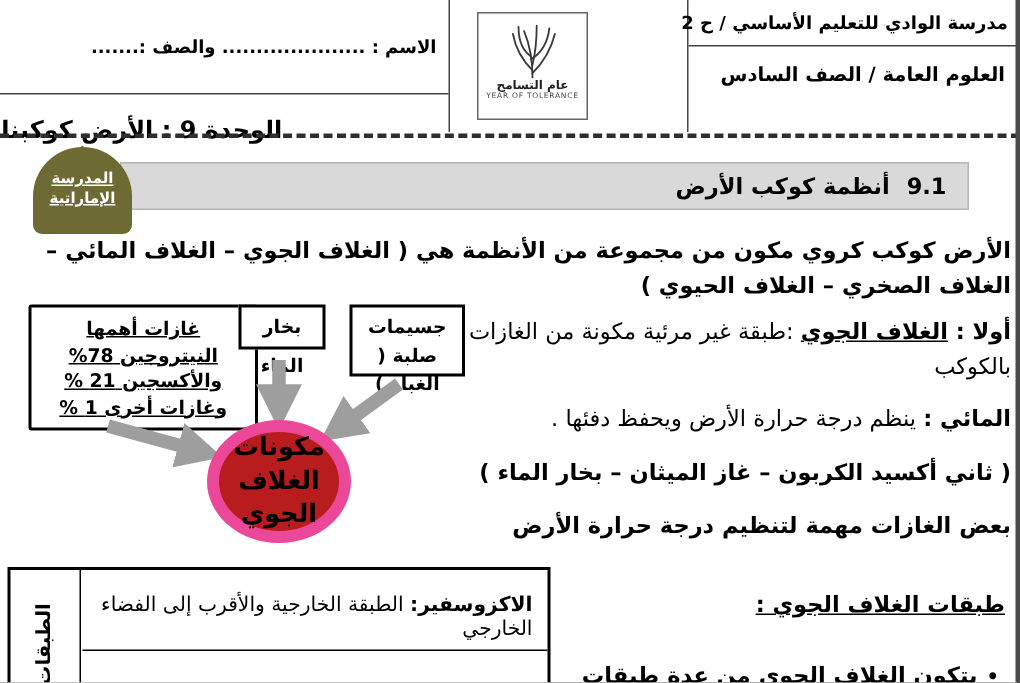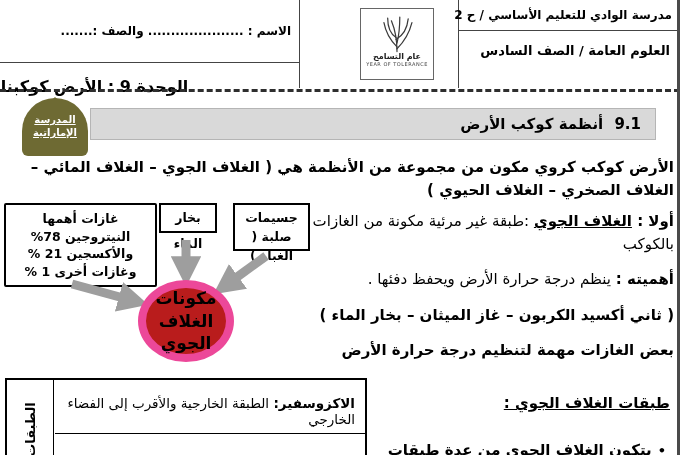--- a/index.html
+++ b/index.html
@@ -8,44 +8,44 @@
     direction:rtl;font-family:"DejaVu Sans","Liberation Sans",sans-serif;color:#000;
     margin:0 auto;
   }
   
   .h-right{position:absolute;top:0;right:0;width:222px;height:88px;border-left:1px solid #444;box-sizing:border-box;}
   .h-right .school{height:30px;line-height:30px;border-bottom:1px solid #444;font-size:12px;font-weight:700;padding:0 8px;text-align:right;white-space:nowrap;}
   .h-right .subject{margin-top:12px;font-weight:700;font-size:13px;text-align:right;padding:0 10px;}
   .h-left{position:absolute;top:0;left:0;width:300px;height:88px;border-right:1px solid #444;box-sizing:border-box;}
   .h-left .name-line{height:30px;line-height:30px;border-bottom:1px solid #444;font-size:12px;font-weight:600;padding:16px 8px;text-align:right;white-space:nowrap;overflow:hidden;}
   .h-left .unit-line{margin-top:14px;font-weight:700;font-size:16px;text-align:center;padding-right:110px;}
-  .logo-box{position:absolute;top:8px;left:318px;width:74px;height:72px;border:1px solid #666;box-sizing:border-box;text-align:center;background:#fff;margin-left:42px;}
+  .logo-box{position:absolute;top:8px;left:318px;width:74px;height:72px;border:1px solid #666;box-sizing:border-box;text-align:center;background:#fff;}
   .logo-box svg{display:block;margin:2px auto 0;}
   .logo-ar{font-size:8px;font-weight:700;line-height:1;color:#222;}
   .logo-en{font-size:5px;letter-spacing:.5px;color:#444;line-height:1.4;}
   .dash{position:absolute;top:89px;left:0;width:680px;border-top:3px dashed #2e2e2e;}
   .edge-right{position:absolute;top:0;right:0;width:3px;height:455px;background:#4a4a4a;}
   
-  .bar{position:absolute;top:108px;left:90px;width:566px;height:32px;background:#d9d9d9;border:1px solid #b5b5b5;box-sizing:border-box;line-height:30px;font-weight:700;font-size:15px;padding-left:10px;padding-right:14px;text-align:right;}
+  .bar{position:absolute;top:108px;left:80px;width:566px;height:32px;background:#d9d9d9;border:1px solid #b5b5b5;box-sizing:border-box;line-height:30px;font-weight:700;font-size:15px;padding-left:10px;padding-right:14px;text-align:right;}
   .bar .num{margin-left:6px;}
   .badge{position:absolute;top:98px;left:22px;width:66px;height:58px;background:#6e6a33;border-radius:33px 33px 6px 6px;color:#fff;text-align:center;font-size:10px;font-weight:700;padding-top:15px;box-sizing:border-box;line-height:1.3;text-decoration:underline;}
   .badge::before{content:"";position:absolute;top:-6px;left:50%;margin-left:-5px;border:5px solid transparent;border-bottom-color:#6e6a33;}
   
   .intro{position:absolute;top:156px;right:6px;width:668px;font-size:15px;font-weight:600;line-height:1.5;text-align:right;}
   .intro .b{font-weight:700;}
   .col{position:absolute;top:210px;right:6px;width:402px;font-size:15px;line-height:1.5;text-align:right;}
   .col p{margin:0 0 13px 0;}
   .b{font-weight:700;}
   .bu{font-weight:700;text-decoration:underline;}
   .layers-heading{position:absolute;top:394px;right:10px;font-size:15px;font-weight:700;text-decoration:underline;}
   .layers-bullet{position:absolute;top:441px;right:14px;font-size:15px;font-weight:600;}
   .layers-bullet .dot{margin-left:6px;font-size:13px;}
   
   .dbox{position:absolute;border:2px solid #000;box-sizing:border-box;text-align:center;font-weight:700;background:#fff;}
-  .box-gases{left:4px;top:203px;width:153px;min-height:76px;font-size:12.5px;padding:5px 3px;border-radius:2px;line-height:1.4;}
+  .box-gases{left:19px;top:203px;width:153px;min-height:76px;font-size:12.5px;padding:5px 3px;border-radius:2px;line-height:1.4;text-decoration:underline;}
   .box-vapor{left:159px;top:203px;width:58px;height:30px;font-size:12.5px;line-height:26px;}
   .box-particles{left:233px;top:203px;width:77px;height:48px;font-size:12.5px;padding-top:4px;line-height:1.5;}
   .arrows{position:absolute;left:0;top:232px;width:320px;height:110px;pointer-events:none;}
   .ellipse{position:absolute;left:138px;top:280px;width:96px;height:82px;border:8px solid #ec4899;border-radius:50%;display:flex;align-items:center;justify-content:center;text-align:center;font-size:17px;font-weight:700;padding:6px;box-sizing:border-box;line-height:1.35;background:#b91c1c;}
   
   .layers-table{position:absolute;left:5px;top:378px;width:362px;height:92px;border:2px solid #000;box-sizing:border-box;background:#fff;}
   .layers-table .vdiv{position:absolute;left:46px;top:0;width:0;height:100%;border-left:1.5px solid #000;}
   .vlabel{position:absolute;left:-12px;top:42px;width:70px;transform:rotate(-90deg);font-weight:700;font-size:13px;text-align:center;}
   .trow{position:absolute;left:48px;right:0;top:0;height:54px;border-bottom:1.5px solid #000;box-sizing:border-box;padding:15px 10px 0 11px;font-size:13.5px;text-align:right;}
 </style>
@@ -91,21 +91,21 @@
     <div>المدرسة</div>
     <div>الإماراتية</div>
   </div>
 
   <div class="intro">
     <span>الأرض كوكب كروي مكون من مجموعة من الأنظمة هي </span><span class="b">( الغلاف الجوي – الغلاف المائي – الغلاف الصخري – الغلاف الحيوي )</span>
   </div>
 
   <div class="col">
     <p><span class="b">أولا : </span><span class="bu">الغلاف الجوي</span><span> :طبقة غير مرئية مكونة من الغازات تحيط بالكوكب</span></p>
-    <p><span class="b">أهميته :</span><span> ينظم درجة حرارة الأرض ويحفظ دفئها .</span></p>
+    <p><span class="b">المائي :</span><span> ينظم درجة حرارة الأرض ويحفظ دفئها .</span></p>
     <p class="b">( ثاني أكسيد الكربون – غاز الميثان – بخار الماء )</p>
     <p class="b">بعض الغازات مهمة لتنظيم درجة حرارة الأرض</p>
   </div>
 
   <div class="dbox box-gases">غازات أهمها النيتروجين 78% والأكسجين 21 % وغازات أخرى 1 %</div>
   <div class="dbox box-vapor">بخار الماء</div>
   <div class="dbox box-particles">جسيمات صلبة ( الغبار )</div>
 
   <svg class="arrows" viewBox="0 0 320 110">
     <defs>

